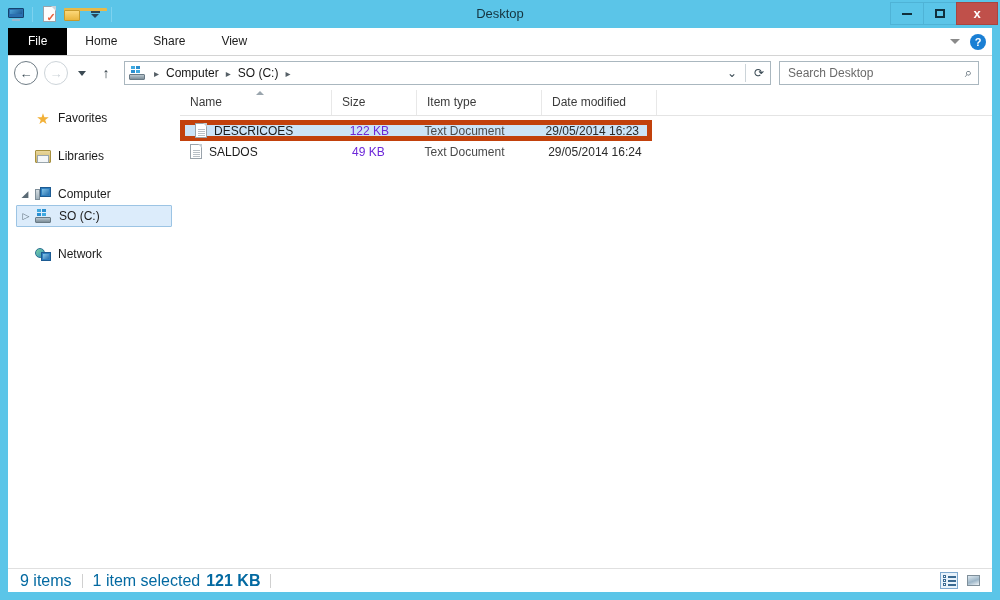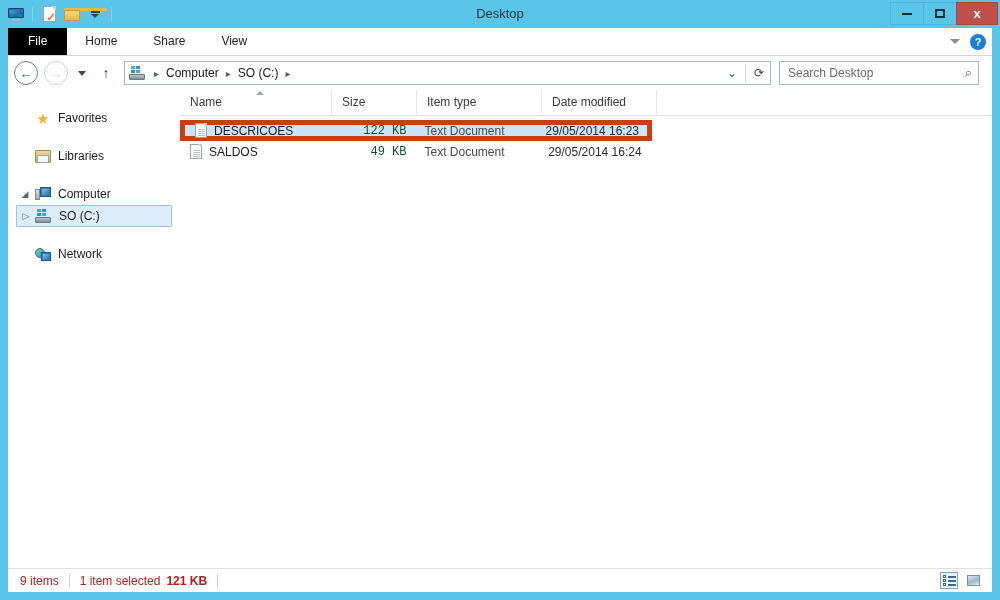--- a/index.html
+++ b/index.html
@@ -583,23 +583,22 @@
   }
   .fcell.f-name {
     width: 152px;
     padding-left: 10px;
     display: flex;
     align-items: center;
   }
   .fcell.f-size {
     width: 85px;
     padding-right: 8px;
-    text-align: right;
-    color: #14532d;
-    font-family: Liberation Mono, monospace;
+    text-align: center;
+    color: #6d28d9;
   }
   .fcell.f-type {
     width: 125px;
     padding-left: 10px;
     color: #4a4a4a;
   }
   .fcell.f-date {
     width: 115px;
     padding-left: 10px;
     color: #2a2a2a;
@@ -638,22 +637,22 @@
     left: 8px; top: 568px;
     width: 984px;
     height: 24px;
     background: #ffffff;
     border-top: 1px solid #e0e0e0;
     box-sizing: border-box;
     display: flex;
     align-items: center;
   }
   .status-text {
-    font-size: 12px;
-    color: #b91c1c;
+    font-size: 16px;
+    color: #0369a1;
     padding-left: 12px;
   }
   .status-sep {
     width: 1px;
     height: 14px;
     background: #d0d0d0;
     margin: 0 10px;
   }
   .status-sep.tail { margin-left: 10px; }
   #viewbtns {

